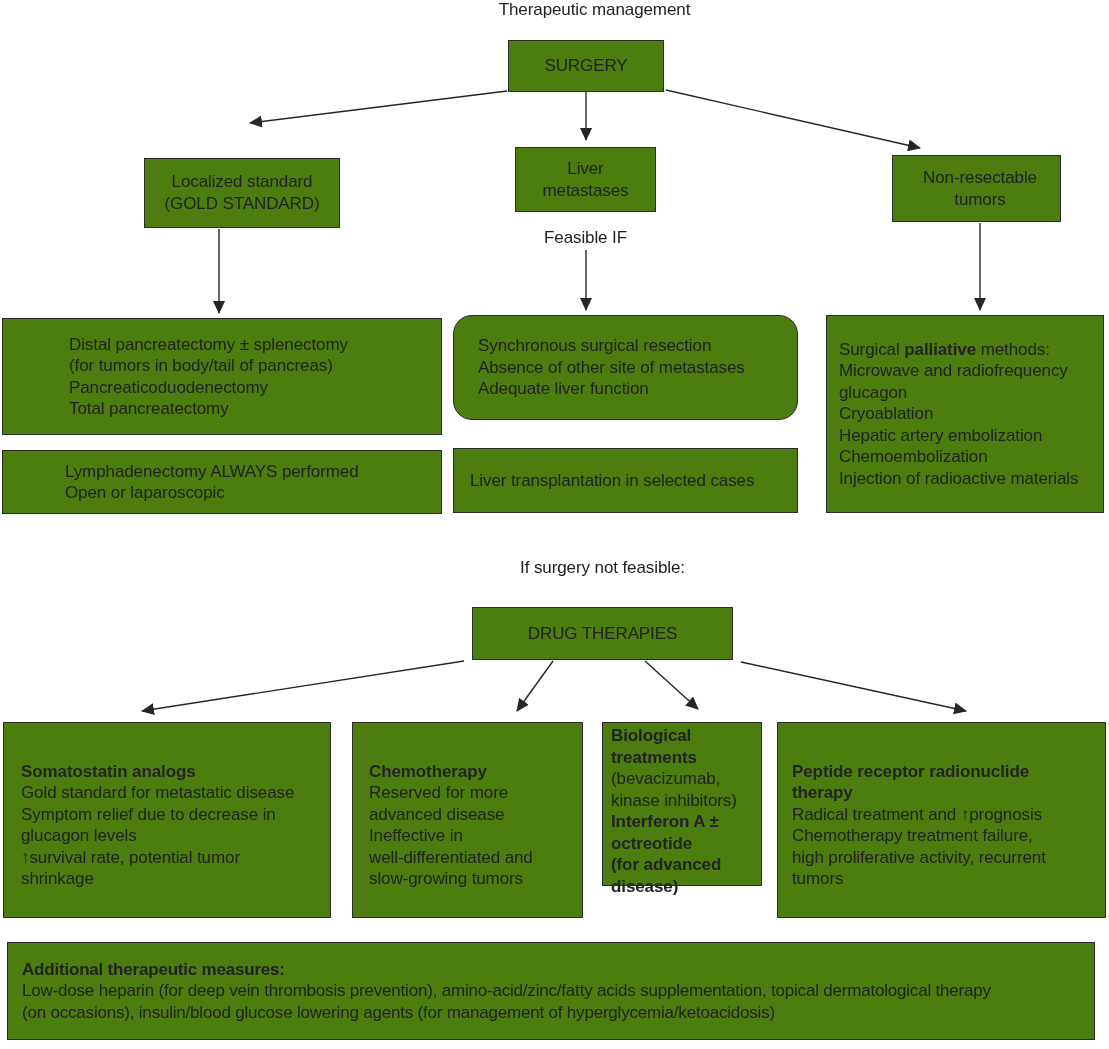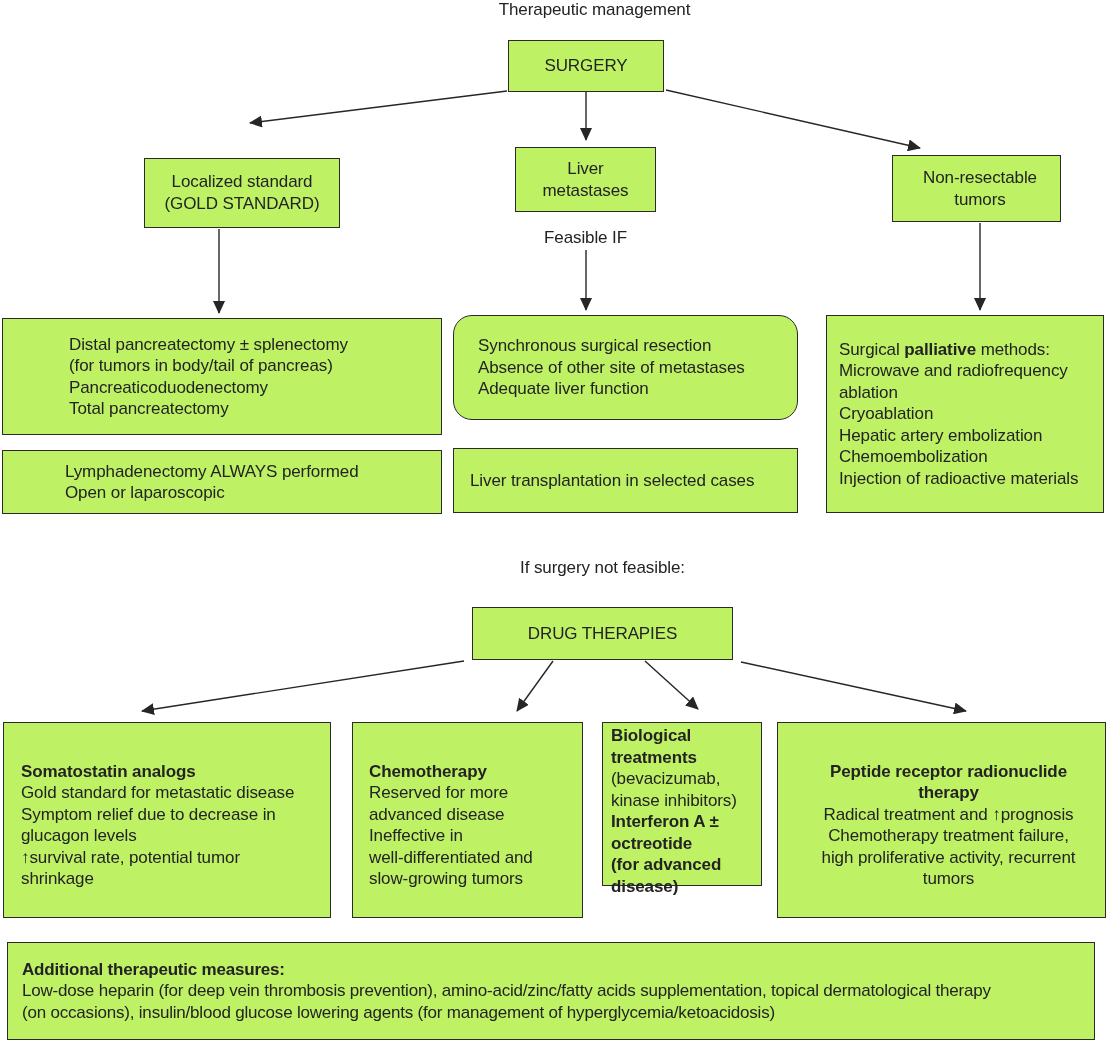--- a/index.html
+++ b/index.html
@@ -2,21 +2,21 @@
 <html><head>
 <meta charset="utf-8">
 <style>
   html,body { margin:0; padding:0; background:#ffffff; }
   #diagram {
     position:relative; width:1109px; height:1049px; background:#ffffff;
     font-family:Liberation Sans, sans-serif;
     font-size:17px; color:#232323; letter-spacing:-0.1px;
   }
   .box {
-    position:absolute; box-sizing:border-box; background:#bef264;
+    position:absolute; box-sizing:border-box; background:#4d7c0f;
     border:1.4px solid #2b2b2b; display:flex; flex-direction:column;
     justify-content:center; line-height:21.5px;
   }
   .center { align-items:center; text-align:center; line-height:22px; }
   .line { white-space:nowrap; }
   .b { font-weight:bold; }
   .lbl { position:absolute; white-space:nowrap; }
   .arrows { position:absolute; left:0; top:0; pointer-events:none; }
 
   
@@ -28,21 +28,21 @@
 
   
   .distal      { left:2px;   top:318px; width:440px; height:117px; padding-left:66px; }
   .lymph       { left:2px;   top:450px; width:440px; height:64px;  padding-left:62px; }
   .synch       { left:453px; top:315px; width:345px; height:105px; padding-left:24px;border-radius:19px; }
   .transplant  { left:453px; top:448px; width:345px; height:65px;  padding-left:16px; }
   .palliative  { left:826px; top:315px; width:278px; height:198px; padding-left:12px; }
   .somato      { left:3px;   top:722px; width:328px; height:196px; padding-left:17px; padding-top:10px; }
   .chemo       { left:352px; top:722px; width:231px; height:196px; padding-left:16px; padding-top:10px; }
   .bio         { left:602px; top:722px; width:160px; height:164px; padding-left:8px; padding-top:14px; }
-  .peptide     { left:777px; top:722px; width:329px; height:196px; padding-left:14px; padding-top:10px;text-align:center; }
+  .peptide     { left:777px; top:722px; width:329px; height:196px; padding-left:14px; padding-top:10px; }
   .additional  { left:7px;   top:942px; width:1088px; height:98px; padding-left:14px; }
   .additional .line { letter-spacing:-0.2px; }
 
   
   .title       { left:40px;  top:0px;   width:1109px; text-align:center; }
   .feasible    { left:515px; top:228px; width:141px;  text-align:center; }
   .notfeasible { left:472px; top:558px; width:261px;  text-align:center; }
 </style>
 </head>
 <body>
@@ -108,21 +108,21 @@
     <div class="line">Adequate liver function</div>
   </div>
 
   <div class="box transplant">
     <div class="line">Liver transplantation in selected cases</div>
   </div>
 
   <div class="box palliative">
     <div class="line"><span>Surgical </span><span class="b">palliative</span><span> methods:</span></div>
     <div class="line">Microwave and radiofrequency</div>
-    <div class="line">ablation</div>
+    <div class="line">glucagon</div>
     <div class="line">Cryoablation</div>
     <div class="line">Hepatic artery embolization</div>
     <div class="line">Chemoembolization</div>
     <div class="line">Injection of radioactive materials</div>
   </div>
 
   <div class="lbl notfeasible">If surgery not feasible:</div>
 
   <div class="box center drug">
     <div class="line">DRUG THERAPIES</div>

